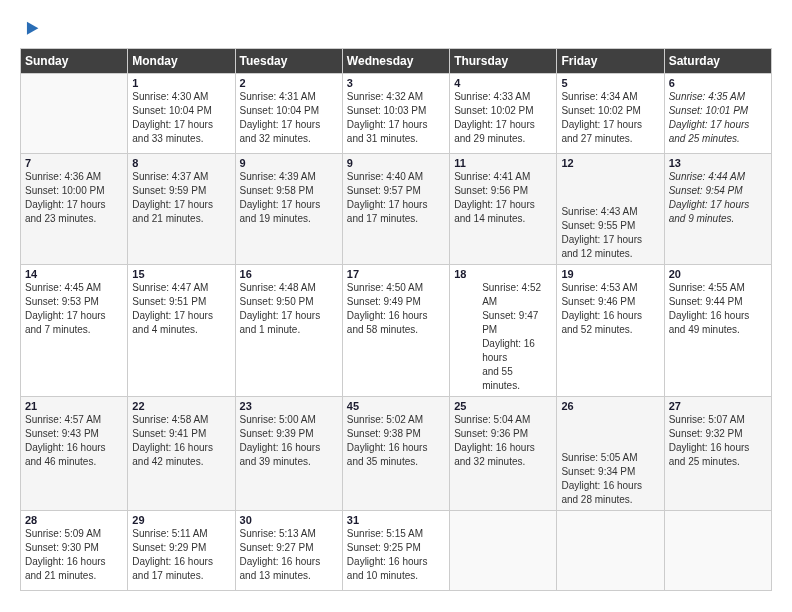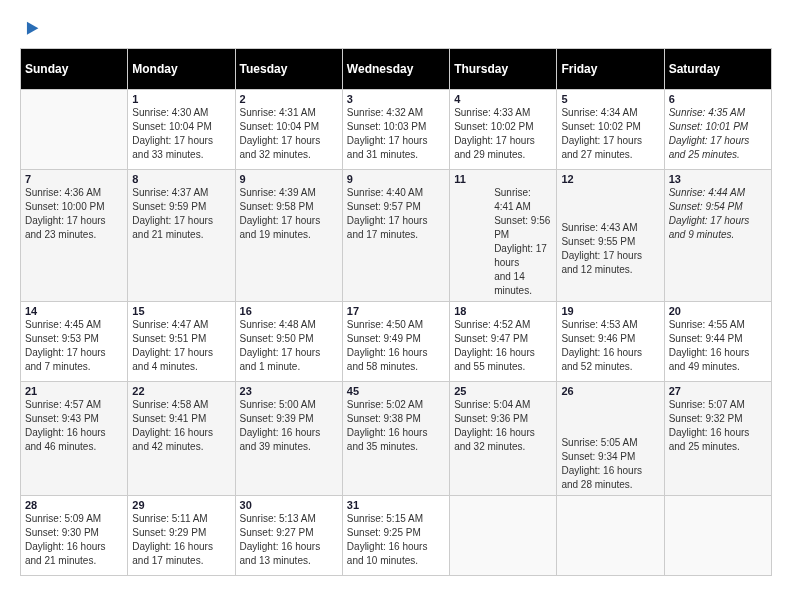--- a/index.html
+++ b/index.html
@@ -54,25 +54,25 @@
       font-size: 16px;
       font-weight: normal;
       color: #1a1a2e;
     }
     .calendar {
       width: 100%;
       border-collapse: collapse;
       table-layout: fixed;
     }
     .calendar thead th {
-      background: #000000;
+      background: #404040;
       color: #fff;
       font-size: 12px;
       font-weight: bold;
-      padding: 13px 4px;
+      padding: 5px 4px;
       text-align: left;
       border: 1px solid #ccc;
     }
     .calendar tbody td {
       border: 1px solid #ccc;
       vertical-align: top;
       padding: 3px 4px;
       font-size: 9.5px;
       color: #222;
       height: 80px;
@@ -198,21 +198,21 @@
           </td>
           <td>
             <span class="day-number">9</span>
             <div class="day-info" style="white-space: pre-line;">Sunrise: 4:40 AM
 Sunset: 9:57 PM
 Daylight: 17 hours
 and 17 minutes.</div>
           </td>
           <td>
             <span class="day-number">11</span>
-            <div class="day-info" style="white-space: pre-line; margin-left: 40px;">Sunrise: 4:41 AM
+            <div class="day-info" style="white-space: pre-line;">Sunrise: 4:41 AM
 Sunset: 9:56 PM
 Daylight: 17 hours
 and 14 minutes.</div>
           </td>
           <td>
             <span class="day-number">12</span>
             <div class="day-info" style="white-space: pre-line; margin-top: 36px;">Sunrise: 4:43 AM
 Sunset: 9:55 PM
 Daylight: 17 hours
 and 12 minutes.</div>
@@ -249,21 +249,21 @@
           </td>
           <td>
             <span class="day-number">17</span>
             <div class="day-info" style="white-space: pre-line;">Sunrise: 4:50 AM
 Sunset: 9:49 PM
 Daylight: 16 hours
 and 58 minutes.</div>
           </td>
           <td>
             <span class="day-number">18</span>
-            <div class="day-info" style="white-space: pre-line;">Sunrise: 4:52 AM
+            <div class="day-info" style="white-space: pre-line; margin-left: 28px;">Sunrise: 4:52 AM
 Sunset: 9:47 PM
 Daylight: 16 hours
 and 55 minutes.</div>
           </td>
           <td>
             <span class="day-number">19</span>
             <div class="day-info" style="white-space: pre-line;">Sunrise: 4:53 AM
 Sunset: 9:46 PM
 Daylight: 16 hours
 and 52 minutes.</div>

